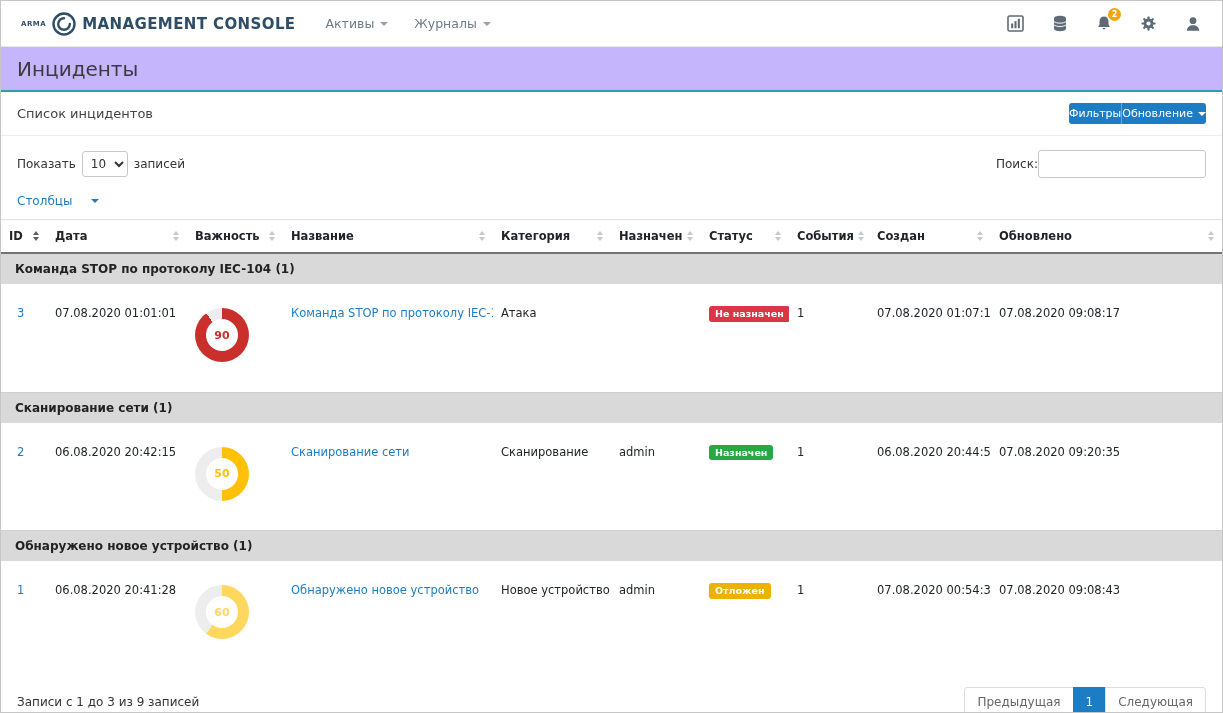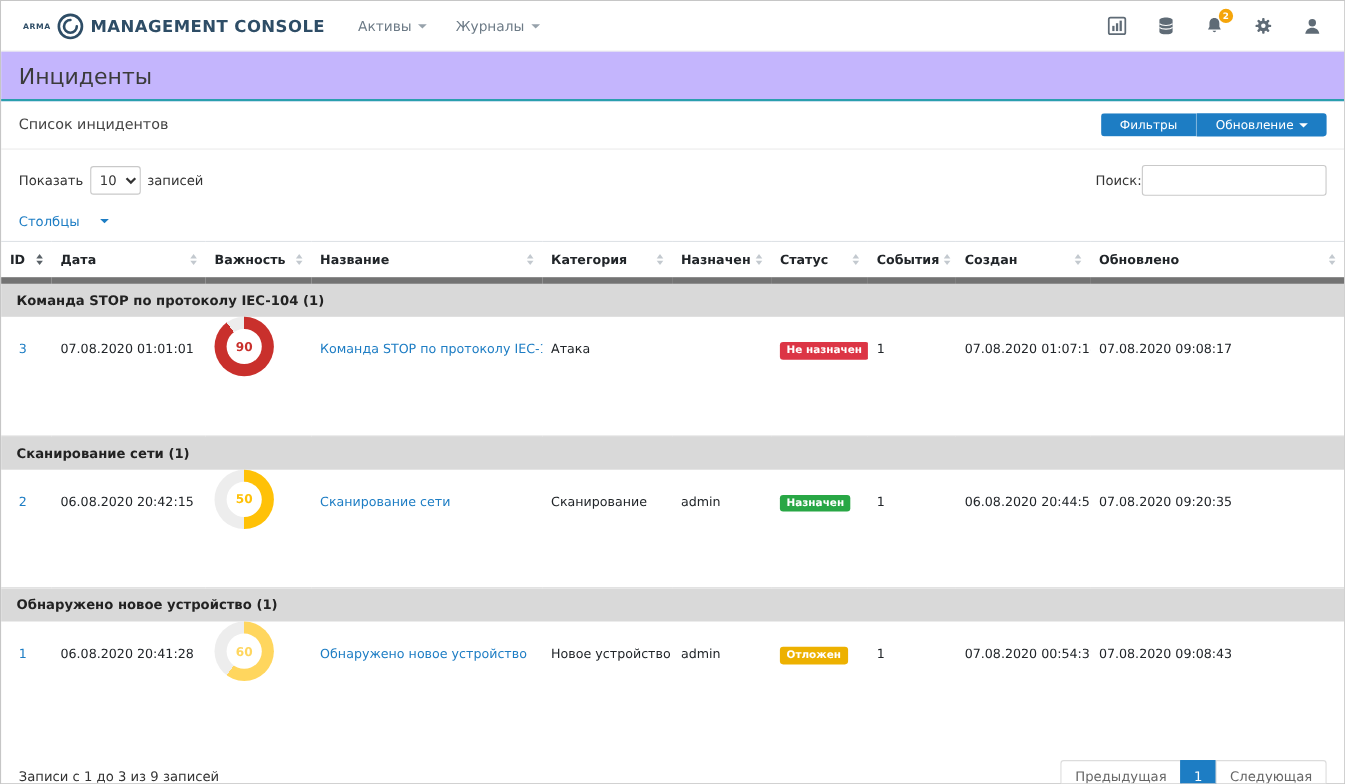--- a/index.html
+++ b/index.html
@@ -18,48 +18,48 @@
 .icon-btn{position:relative;cursor:pointer;display:flex;align-items:center}
 .bell-badge{position:absolute;top:-6px;right:-8px;min-width:13px;height:13px;border-radius:7px;background:#f5a50a;color:#fff;font-size:8px;font-weight:700;line-height:13px;text-align:center;padding:0 2px}
 .svg-icon{display:block}
 
 .page-title-bar{flex:0 0 45px;background:#c4b5fd;border-bottom:2px solid #2a9fad;display:flex;align-items:center;padding:0 16px}
 .page-title{font-size:20px;font-weight:400;color:#3b3b3b}
 
 .card-header{display:flex;align-items:center;justify-content:space-between;padding:11px 16px;border-bottom:1px solid #ececec}
 .card-title{font-size:13px;color:#444}
 .btn-group{display:flex}
-.btn-blue{background:#1d7dc4;color:#fff;border:none;font-size:11px;padding:4px 17px;cursor:pointer;display:flex;align-items:center;gap:5px;font-family:inherit}
+.btn-blue{background:#1d7dc4;color:#fff;border:none;font-size:11px;padding:4px 0;cursor:pointer;display:flex;align-items:center;gap:5px;font-family:inherit}
 .btn-blue:first-child{border-radius:3px 0 0 3px;border-right:1px solid rgba(255,255,255,.35)}
 .btn-blue:last-child{border-radius:0 3px 3px 0}
 .caret-white{border-top-color:#fff}
 
 .controls{display:flex;align-items:center;justify-content:space-between;padding:14px 16px 4px}
 .show-ctl{display:flex;align-items:center;gap:6px;font-size:12px;color:#333}
 .show-ctl select{font-family:inherit;font-size:12px;padding:2px 4px;border:1px solid #c9c9c9;border-radius:3px;color:#333;height:26px;background:#fff}
 .search-ctl{display:flex;align-items:center;gap:0;font-size:12px;color:#333}
 .search-ctl input{width:168px;height:28px;border:1px solid #c9c9c9;border-radius:3px;padding:0 8px;font-family:inherit;font-size:12px}
 .columns-row{padding:8px 16px 10px}
 .link-blue{color:#1d7dc4;font-size:12px;cursor:pointer;display:inline-flex;align-items:center;gap:19px;text-decoration:none}
 .caret-blue{border-top-color:#1d7dc4}
 
 table{width:100%;border-collapse:collapse;table-layout:fixed}
-th{font-size:11.5px;font-weight:700;color:#212529;text-align:left;padding:9px 8px;border-top:1px solid #dee2e6;border-bottom:6px solid #737373;cursor:pointer}
+th{font-size:11.5px;font-weight:700;color:#212529;text-align:left;padding:9px 8px;border-top:1px solid #dee2e6;border-bottom:2px solid #737373;cursor:pointer}
 .th-inner{display:flex;align-items:center;justify-content:space-between}
 .sort{display:inline-flex;flex-direction:column;gap:2px;margin-left:4px}
 .sort i{display:block;width:0;height:0;border-left:3.5px solid transparent;border-right:3.5px solid transparent}
 .sort .up{border-bottom:4px solid #c3c9cf}
 .sort .down{border-top:4px solid #c3c9cf}
 th.sorted .up{border-bottom-color:#5a6268}
 th.sorted .down{border-top-color:#5a6268}
 tr.group-row td{background:#d9d9d9;font-size:12px;font-weight:700;color:#222;padding:8px 10px 8px 14px;border-top:1px solid #cfcfcf;vertical-align:middle}
 td{font-size:11.5px;color:#212529;vertical-align:top;padding:22px 8px 8px;white-space:nowrap;overflow:hidden}
 tr.data-row{height:108px}
 td.id-cell{padding-left:16px}
-td.donut-cell{padding-top:0;overflow:visible}
+td.donut-cell{padding-top:24px;overflow:visible}
 a.cell-link{color:#1d7dc4;text-decoration:none;cursor:pointer}
 .badge{display:inline-block;color:#fff;font-size:9.5px;font-weight:700;padding:3px 6px;border-radius:3px;line-height:1}
 .donut{--pct:50;--c:#ffc107;width:54px;height:54px;border-radius:50%;background:conic-gradient(var(--c) calc(var(--pct)*1%), #ededed 0);position:relative;display:flex;align-items:center;justify-content:center}
 .donut::before{content:"";position:absolute;inset:11px;border-radius:50%;background:#fff}
 .donut span{position:relative;font-size:11px;font-weight:700;color:var(--c)}
 
 .table-footer{display:flex;align-items:center;justify-content:space-between;padding:18px 16px;margin-top:auto}
 .footer-info{font-size:12px;color:#333}
 .pagination{display:flex}
 .page-btn{font-size:12px;color:#666;background:#fff;border:1px solid #dcdcdc;padding:7px 12px;cursor:pointer;font-family:inherit}

